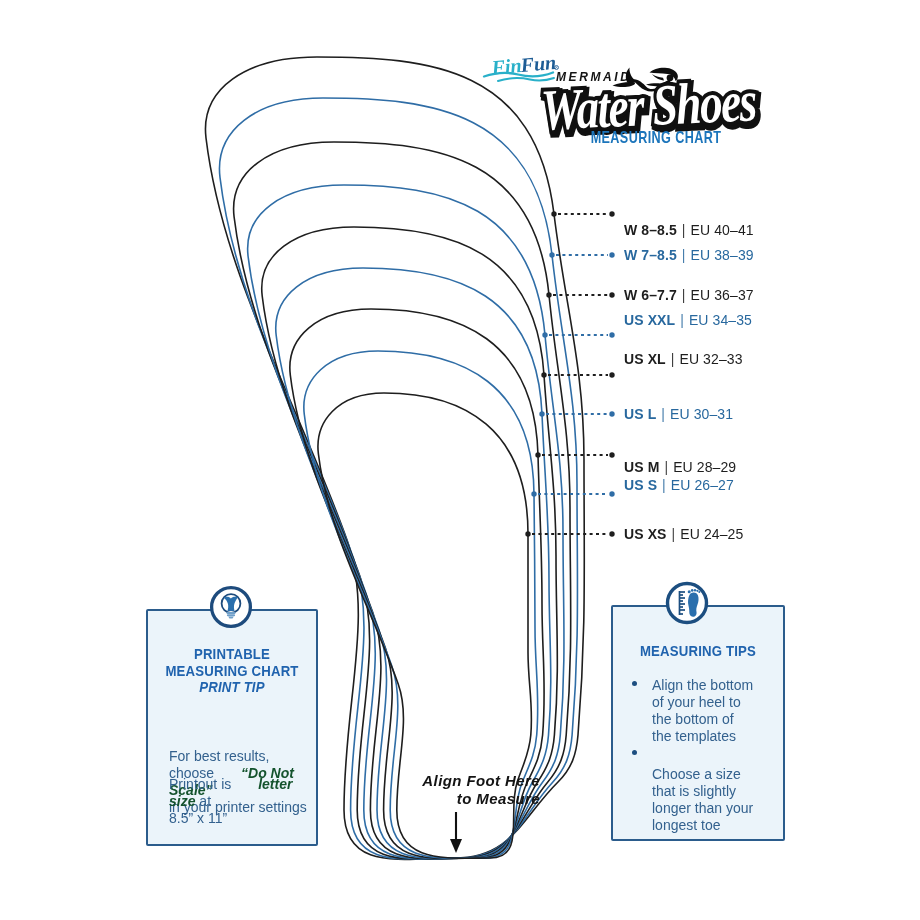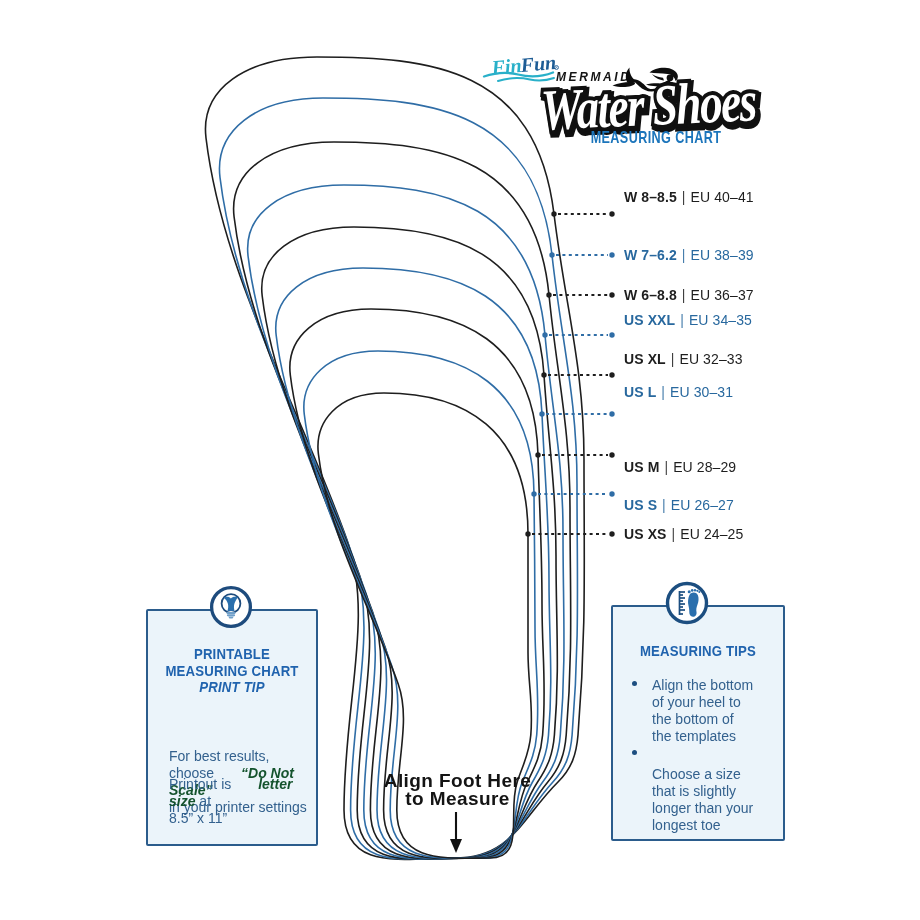--- a/index.html
+++ b/index.html
@@ -51,28 +51,28 @@
 <line x1="538" y1="494" x2="608" y2="494" stroke="#2f6da6" stroke-width="1.9" stroke-dasharray="3 3.4"></line>
 <circle cx="534" cy="494" r="2.7" fill="#2f6da6"></circle>
     <circle cx="612" cy="494" r="2.7" fill="#2f6da6"></circle>
 <line x1="532" y1="534" x2="608" y2="534" stroke="#1e1e1e" stroke-width="1.9" stroke-dasharray="3 3.4"></line>
 <circle cx="528" cy="534" r="2.7" fill="#1e1e1e"></circle>
     <circle cx="612" cy="534" r="2.7" fill="#1e1e1e"></circle>
 
 <line x1="456" y1="812" x2="456" y2="841" stroke="#111" stroke-width="2.1"></line>
     <path d="M 456 853 L 450 839 L 462 839 Z" fill="#111"></path>
 </svg>
-<div class="lab lk" style="top:186px"><b>W 8–8.5</b><span class="sep">|</span>EU 40–41</div>
-<div class="lab lb" style="top:244px"><b>W 7–6.2</b><span class="sep">|</span>EU 38–39</div>
-<div class="lab lk" style="top:284px"><b>W 6–8.8</b><span class="sep">|</span>EU 36–37</div>
+<div class="lab lk" style="top:219px"><b>W 8–8.5</b><span class="sep">|</span>EU 40–41</div>
+<div class="lab lb" style="top:244px"><b>W 7–8.5</b><span class="sep">|</span>EU 38–39</div>
+<div class="lab lk" style="top:284px"><b>W 6–7.7</b><span class="sep">|</span>EU 36–37</div>
 <div class="lab lb" style="top:309px"><b>US XXL</b><span class="sep">|</span>EU 34–35</div>
 <div class="lab lk" style="top:348px"><b>US XL</b><span class="sep">|</span>EU 32–33</div>
-<div class="lab lb" style="top:381px"><b>US L</b><span class="sep">|</span>EU 30–31</div>
+<div class="lab lb" style="top:403px"><b>US L</b><span class="sep">|</span>EU 30–31</div>
 <div class="lab lk" style="top:456px"><b>US M</b><span class="sep">|</span>EU 28–29</div>
-<div class="lab lb" style="top:494px"><b>US S</b><span class="sep">|</span>EU 26–27</div>
+<div class="lab lb" style="top:474px"><b>US S</b><span class="sep">|</span>EU 26–27</div>
 <div class="lab lk" style="top:523px"><b>US XS</b><span class="sep">|</span>EU 24–25</div>
 
 <svg class="abs" style="left:440px;top:40px" width="400" height="120" viewBox="0 0 400 120">
   <g transform="rotate(-5 80 30)">
     <text x="52" y="32" font-family="Liberation Serif, serif" font-style="italic" font-weight="700" font-size="20" fill="#29b0c9">Fin</text>
     <text x="81" y="32" font-family="Liberation Serif, serif" font-style="italic" font-weight="700" font-size="20" fill="#1d5c95">Fun</text>
   </g>
   <path d="M 44 36.5 Q 62 30.5 78 34.5 Q 96 39 113 32.5" fill="none" stroke="#29b0c9" stroke-width="2.3" stroke-linecap="round"></path>
   <path d="M 58 41 Q 74 36 90 39.5 Q 102 42 114 38" fill="none" stroke="#29b0c9" stroke-width="2" stroke-linecap="round"></path>
   <circle cx="116.5" cy="27.5" r="2" fill="none" stroke="#1d5c95" stroke-width="0.8"></circle>
@@ -88,21 +88,21 @@
 <path d="M 212 34 C 215 36 219 37.5 223 37.8 L 224 40.5 C 219.5 40.2 214.5 37.5 212 34 Z"></path>
 </g>
   <g transform="rotate(-2.5 208 65)">
     <g transform="translate(101,85) scale(0.78,1)">
       <text x="0" y="0" transform="translate(2,2.5)" font-family="Liberation Serif, serif" font-style="italic" font-weight="700" font-size="58" letter-spacing="-2" stroke="#101010" stroke-width="10.5" fill="#101010">Water Shoes</text>
       <text x="0" y="0" font-family="Liberation Serif, serif" font-style="italic" font-weight="700" font-size="58" letter-spacing="-2" stroke="#101010" stroke-width="8" fill="#fff" style="paint-order:stroke">Water Shoes</text>
     </g>
   </g>
   <text transform="translate(216,102.5) scale(0.78,1)" text-anchor="middle" font-family="Liberation Sans, sans-serif" font-weight="700" font-size="16.2" letter-spacing="0.5" fill="#1c75bb">MEASURING CHART</text>
 </svg>
-<div class="abs" style="left:375px;top:772px;width:165px;text-align:center;color:#141414;font-weight:700;font-size:19px;letter-spacing:.4px;line-height:18px;">Align Foot Here<br>to Measure</div>
+<div class="abs" style="left:375px;top:772px;width:165px;text-align:right;color:#141414;font-weight:700;font-size:15px;letter-spacing:.4px;line-height:18px;font-style:italic;">Align Foot Here<br>to Measure</div>
 
 <div class="box" style="left:146px;top:609px;width:172px;height:237px;"></div>
 <div class="abs bt" style="left:146px;top:646px;width:172px;">PRINTABLE<br>MEASURING CHART<br><i>PRINT TIP</i></div>
 <div class="abs bb" style="left:169px;top:748px;width:138px;">For best results,<br>choose <b><i>“Do Not Scale”</i></b><br>in your printer settings</div>
 <div class="abs bb" style="left:169px;top:776px;width:138px;">Printout is <b><i>letter size</i></b> at<br>8.5” x 11”</div>
 
 <svg class="abs" style="left:208px;top:584px" width="46" height="46" viewBox="0 0 46 46">
   <circle cx="23" cy="23" r="19.4" fill="#fff" stroke="#1d4b7d" stroke-width="3.3"></circle>
   <circle cx="23" cy="19.5" r="9.4" fill="#fff" stroke="#1d4b7d" stroke-width="1.8"></circle>
   <path fill="#2a6fad" d="M 15.8 13.8

